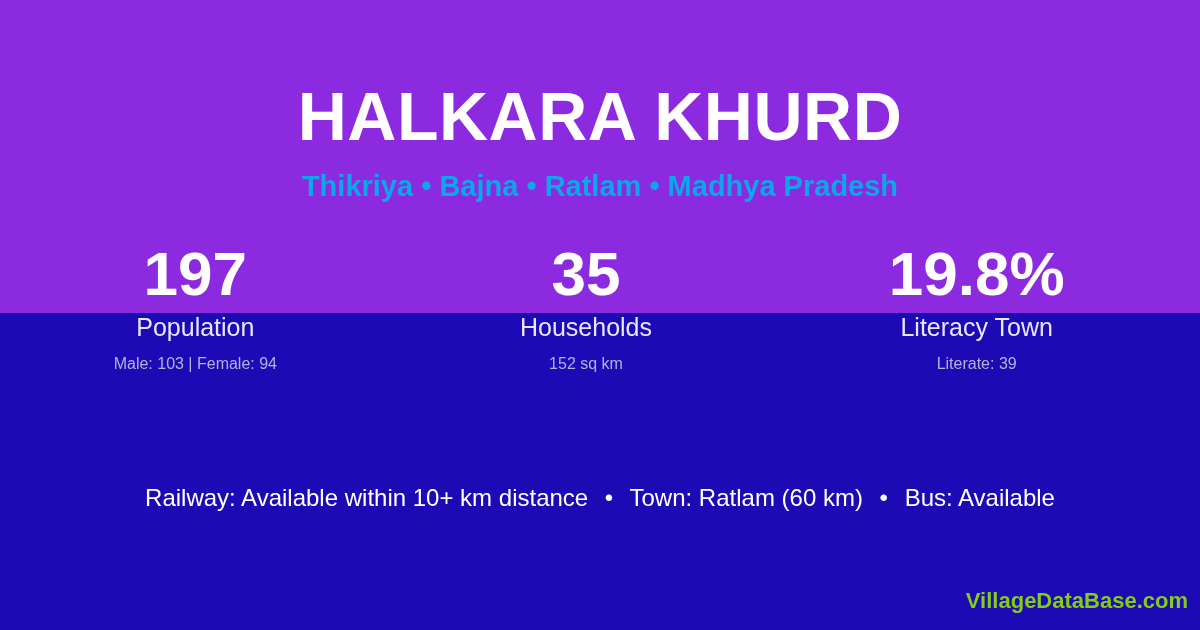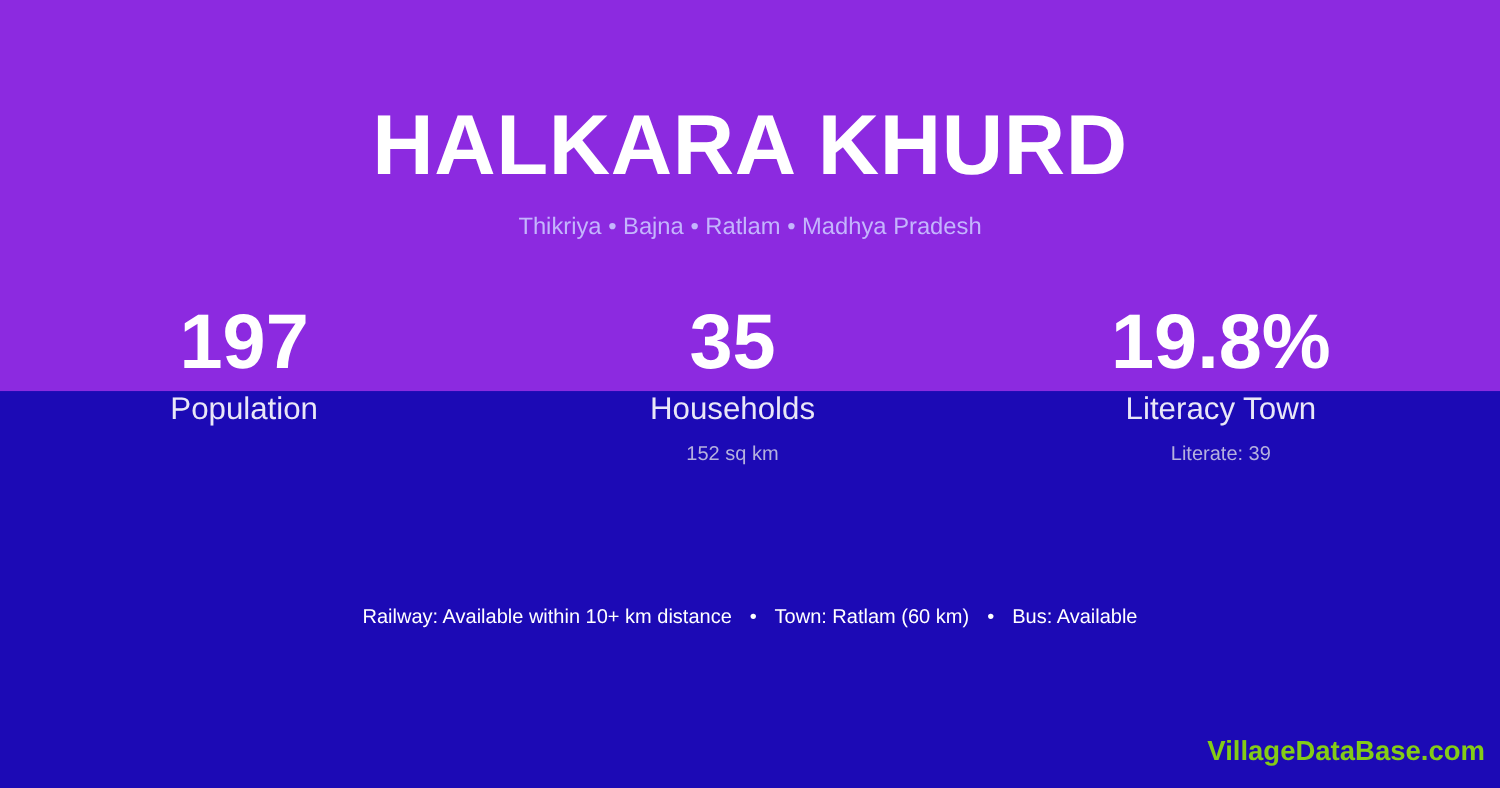--- a/index.html
+++ b/index.html
@@ -53,24 +53,24 @@
     font-size: 68px;
     font-weight: 800;
     letter-spacing: 0.5px;
     line-height: 1.0;
     color: #ffffff;
     white-space: nowrap;
   }
   .village-subtitle {
     margin: 0;
     padding-top: 22px;
-    font-size: 19px;
-    font-weight: 400;
+    font-size: 29px;
+    font-weight: 700;
     line-height: 1.0;
-    color: #c4b5fd;
+    color: #0ea5e9;
     white-space: nowrap;
   }
 
   
   .stats {
     position: absolute;
     left: 0;
     top: 243px;
     width: 1172px;
     display: flex;
@@ -108,21 +108,21 @@
     white-space: nowrap;
   }
 
   
   .amenities {
     position: absolute;
     left: 0;
     top: 486px;
     width: 1200px;
     text-align: center;
-    font-size: 16px;
+    font-size: 24px;
     font-weight: 400;
     line-height: 1.0;
     color: #ffffff;
     white-space: nowrap;
   }
   .amenity-sep {
     display: inline-block;
     padding: 0 10px;
     color: #ffffff;
   }
@@ -150,20 +150,21 @@
   <div class="header">
     <h1 class="village-title">HALKARA KHURD</h1>
     <p class="village-subtitle">Thikriya • Bajna • Ratlam • Madhya Pradesh</p>
   </div>
 
   <div class="stats">
 
     <div class="stat">
       <span class="stat-value">197</span>
       <span class="stat-label">Population</span>
+      <span class="stat-sub">Male: 103 | Female: 94</span>
     </div>
 
     <div class="stat">
       <span class="stat-value">35</span>
       <span class="stat-label">Households</span>
       <span class="stat-sub">152 sq km</span>
     </div>
 
     <div class="stat">
       <span class="stat-value">19.8%</span>

